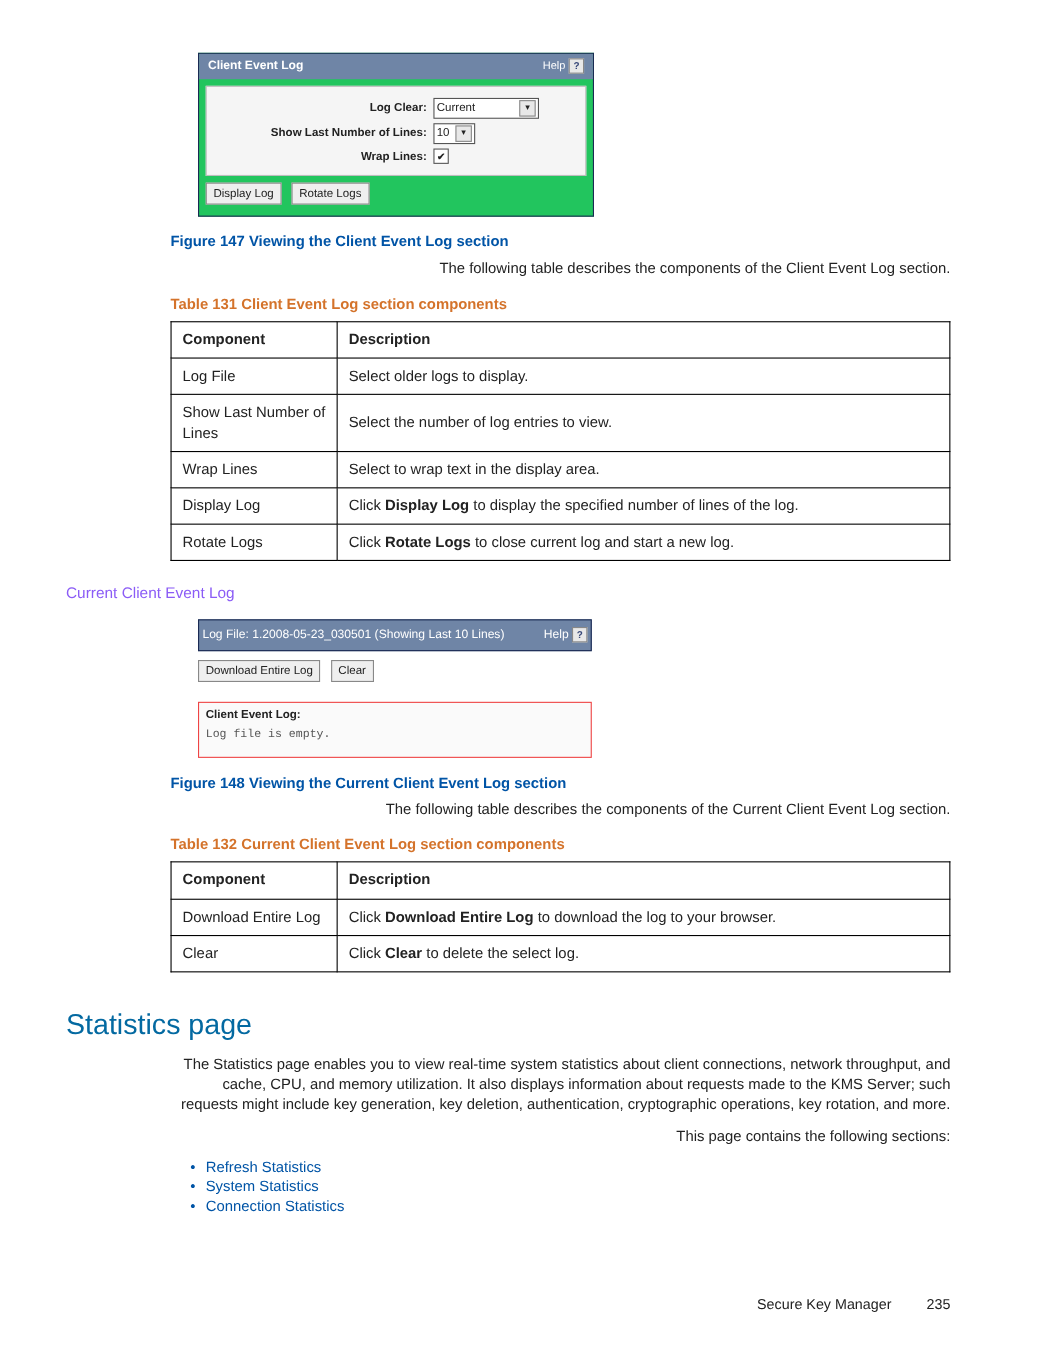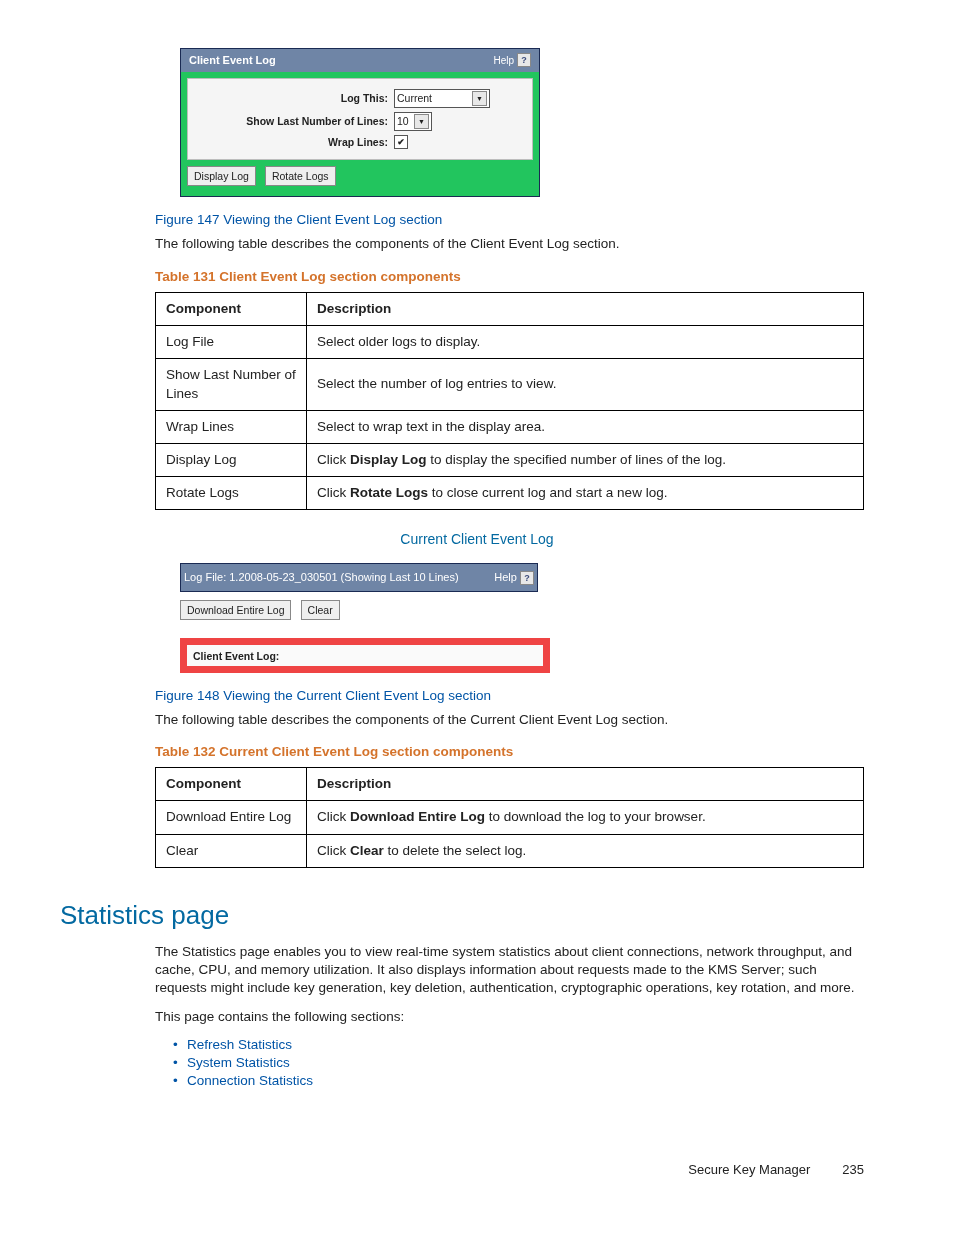--- a/index.html
+++ b/index.html
@@ -42,45 +42,45 @@
   .select-box {
     background:#fff; border:1px solid #555; font-size:10.5px; padding:1px 2px; display:inline-flex; align-items:center; gap:4px;
   }
   .select-box.wide { width:90px; justify-content:space-between;}
   .select-box.narrow { width:32px; justify-content:space-between;}
   .dd-arrow { width:13px; height:13px; background:#e8e8e8; border:1px solid #888; display:flex; align-items:center; justify-content:center; font-size:7px;}
   .ui-button {
     font-size:10.5px; background:#efefef; border:1px solid #888; padding:2px 6px; margin:0 0 6px 6px; display:inline-block;
   }
   .btn-row { margin-left:0px; margin-bottom:4px;}
-  .caption-blue { color:#0054a6; font-weight:normal; margin:14px 0 6px 0; }
+  .caption-blue { color:#0054a6; font-weight:bold; margin:14px 0 6px 0; }
   .caption-orange { color:#d4732b; font-weight:bold; margin:14px 0 6px 0; }
-  .body-text { margin:6px 0 10px 0; }
+  .body-text { margin:6px 0 10px 0;text-align:right; }
   table.comp {
     border-collapse: collapse; width:100%; margin:4px 0 16px 0;
   }
   table.comp th, table.comp td {
     border:1.5px solid #000; padding:7px 10px; text-align:left; vertical-align:middle; font-size:13.5px;
   }
   table.comp th { font-weight:bold; }
   table.comp td:first-child, table.comp th:first-child { width:130px; }
-  .section-link { color:#0369a1; margin:20px 0 14px 0; font-size:14px;text-align:center; }
+  .section-link { color:#8b5cf6; margin:20px 0 14px 0; font-size:14px; }
   .no-indent-link { margin-left:0; }
   .screenshot2 {
     width: 358px;
     margin-left: 25px;
     font-size:11px;
   }
   .log-header {
     background:#6f85a6; color:#fff; padding:6px 3px; display:flex; justify-content:space-between; align-items:flex-start; border:1px solid #1a2a53;
   }
   .log-header-text { font-size:11px; line-height:1.3; padding-right:8px;}
   .btn-row2 { margin:8px 0 12px 0;}
   .log-box {
-    border:7px solid #ef4444; background:#fafafa; margin-top:6px; padding:0;
+    border:1px solid #ef4444; background:#fafafa; margin-top:6px; padding:0;
     width:356px;
   }
   .log-box-title { font-weight:bold; font-size:10.5px; padding:4px 6px 2px 6px;}
   .log-box-body { font-family:"Courier New",monospace; font-size:10.5px; padding:2px 6px 12px 6px; color:#555;}
   h2.page-heading {
     font-family: Arial, sans-serif;
     font-weight: normal;
     color: #0369a1;
     font-size: 26px;
     margin: 30px 0 10px 0;
@@ -102,21 +102,21 @@
   <div class="screenshot1">
     <div class="panel-header">
       <span>Client Event Log</span>
       <span class="help">
         <span>Help</span>
         <span class="help-icon">?</span>
       </span>
     </div>
     <div class="form-box">
       <div class="form-row">
-        <span class="form-label">Log This:</span>
+        <span class="form-label">Log Clear:</span>
         <span class="select-box wide">
           <span>Current</span>
           <span class="dd-arrow">▼</span>
         </span>
       </div>
       <div class="form-row">
         <span class="form-label">Show Last Number of Lines:</span>
         <span class="select-box narrow">
           <span>10</span>
           <span class="dd-arrow">▼</span>
@@ -178,20 +178,21 @@
         <span>Help</span>
         <span class="help-icon">?</span>
       </span>
     </div>
     <div class="btn-row2">
       <span class="ui-button" style="margin-left:0">Download Entire Log</span>
       <span class="ui-button">Clear</span>
     </div>
     <div class="log-box">
       <div class="log-box-title">Client Event Log:</div>
+      <div class="log-box-body">Log file is empty.</div>
     </div>
   </div>
 
   <div class="caption-blue">Figure 148 Viewing the Current Client Event Log section</div>
   <div class="body-text">The following table describes the components of the Current Client Event Log section.</div>
   <div class="caption-orange">Table 132 Current Client Event Log section components</div>
 
   <table class="comp">
     <tbody>
         <tr>

